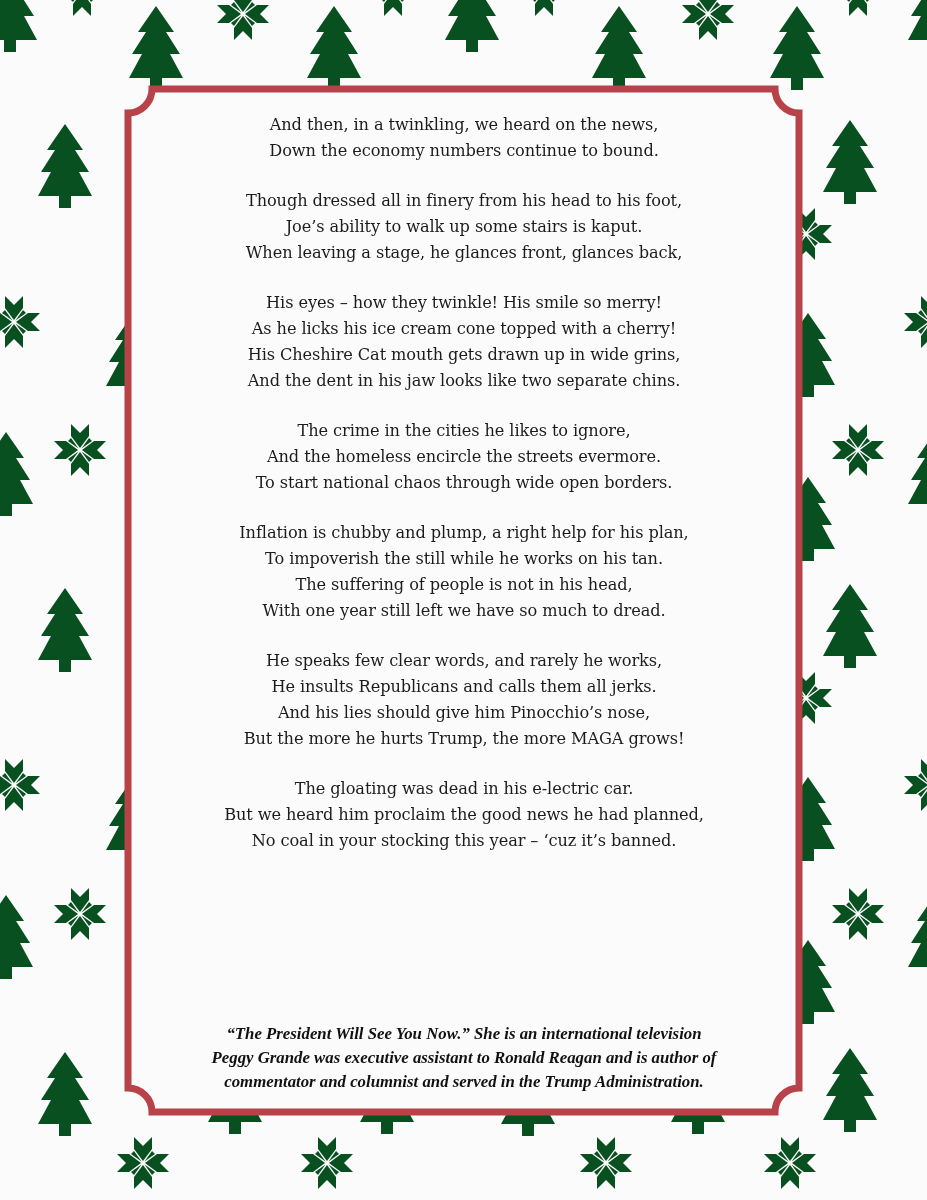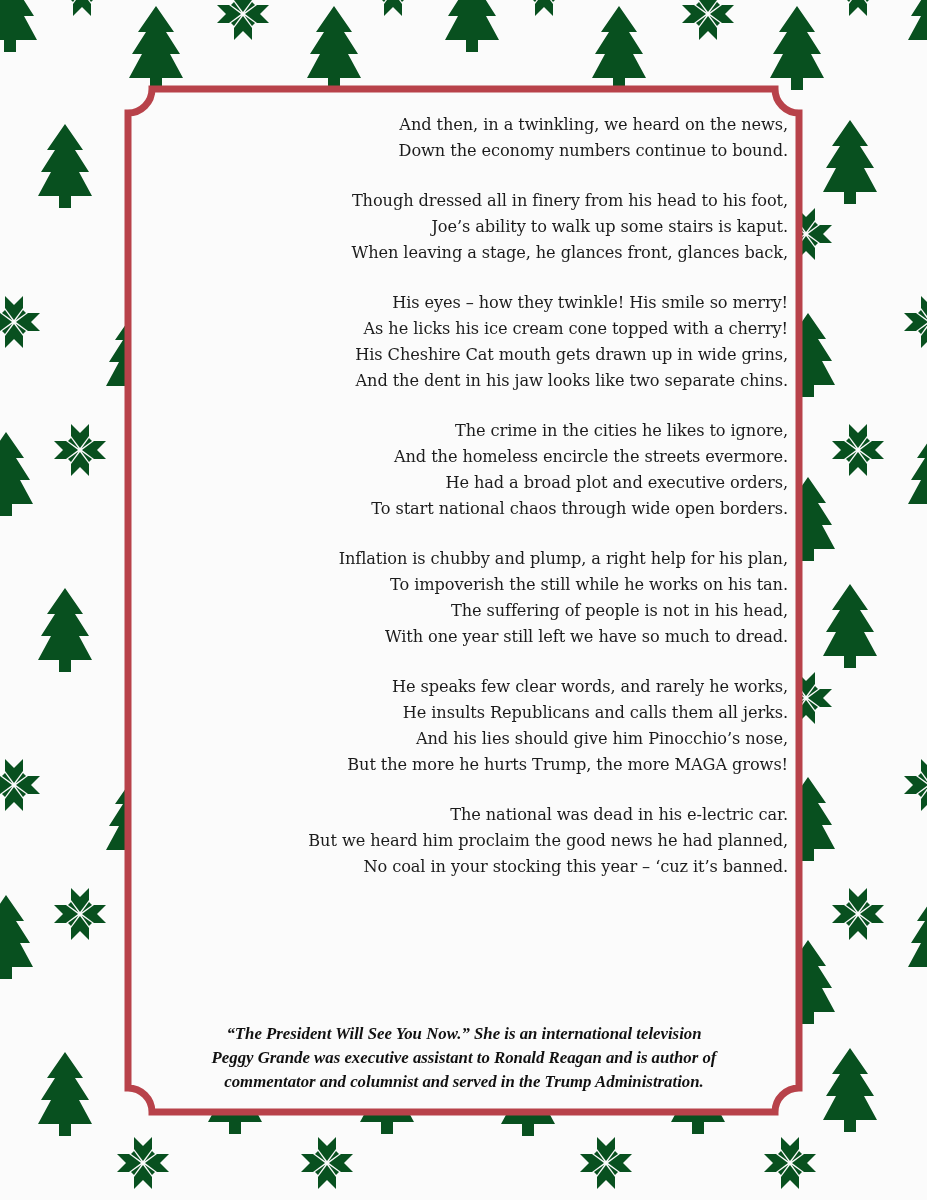--- a/index.html
+++ b/index.html
@@ -27,21 +27,20 @@
   .content {
     position: absolute;
     left: 140px;
     top: 112px;
     width: 648px;
     text-align: center;
     color: #1c1c1c;
   }
   .stanza {
     margin: 0 0 24px 0;
-    text-align: right;
   }
   .line {
     display: block;
     font-family: "DejaVu Serif", serif;
     font-size: 16.2px;
     line-height: 26px;
     letter-spacing: -0.1px;
     white-space: nowrap;
   }
   .bio {
@@ -257,37 +256,36 @@
   </div>
   <div class="stanza">
     <span class="line">His eyes – how they twinkle! His smile so merry!</span>
     <span class="line">As he licks his ice cream cone topped with a cherry!</span>
     <span class="line">His Cheshire Cat mouth gets drawn up in wide grins,</span>
     <span class="line">And the dent in his jaw looks like two separate chins.</span>
   </div>
   <div class="stanza">
     <span class="line">The crime in the cities he likes to ignore,</span>
     <span class="line">And the homeless encircle the streets evermore.</span>
-    <span class="line">He had a broad plot and executive orders,</span>
     <span class="line">To start national chaos through wide open borders.</span>
   </div>
   <div class="stanza">
     <span class="line">Inflation is chubby and plump, a right help for his plan,</span>
     <span class="line">To impoverish the still while he works on his tan.</span>
     <span class="line">The suffering of people is not in his head,</span>
     <span class="line">With one year still left we have so much to dread.</span>
   </div>
   <div class="stanza">
     <span class="line">He speaks few clear words, and rarely he works,</span>
     <span class="line">He insults Republicans and calls them all jerks.</span>
     <span class="line">And his lies should give him Pinocchio’s nose,</span>
     <span class="line">But the more he hurts Trump, the more MAGA grows!</span>
   </div>
   <div class="stanza">
-    <span class="line">The national was dead in his e-lectric car.</span>
+    <span class="line">The gloating was dead in his e-lectric car.</span>
     <span class="line">But we heard him proclaim the good news he had planned,</span>
     <span class="line">No coal in your stocking this year – ‘cuz it’s banned.</span>
   </div>
 </div>
 
 <div class="bio">
   <span class="bl">“The President Will See You Now.” She is an international television</span>
   <span class="bl">Peggy Grande was executive assistant to Ronald Reagan and is author of</span>
   <span class="bl">commentator and columnist and served in the Trump Administration.</span>
 </div>

